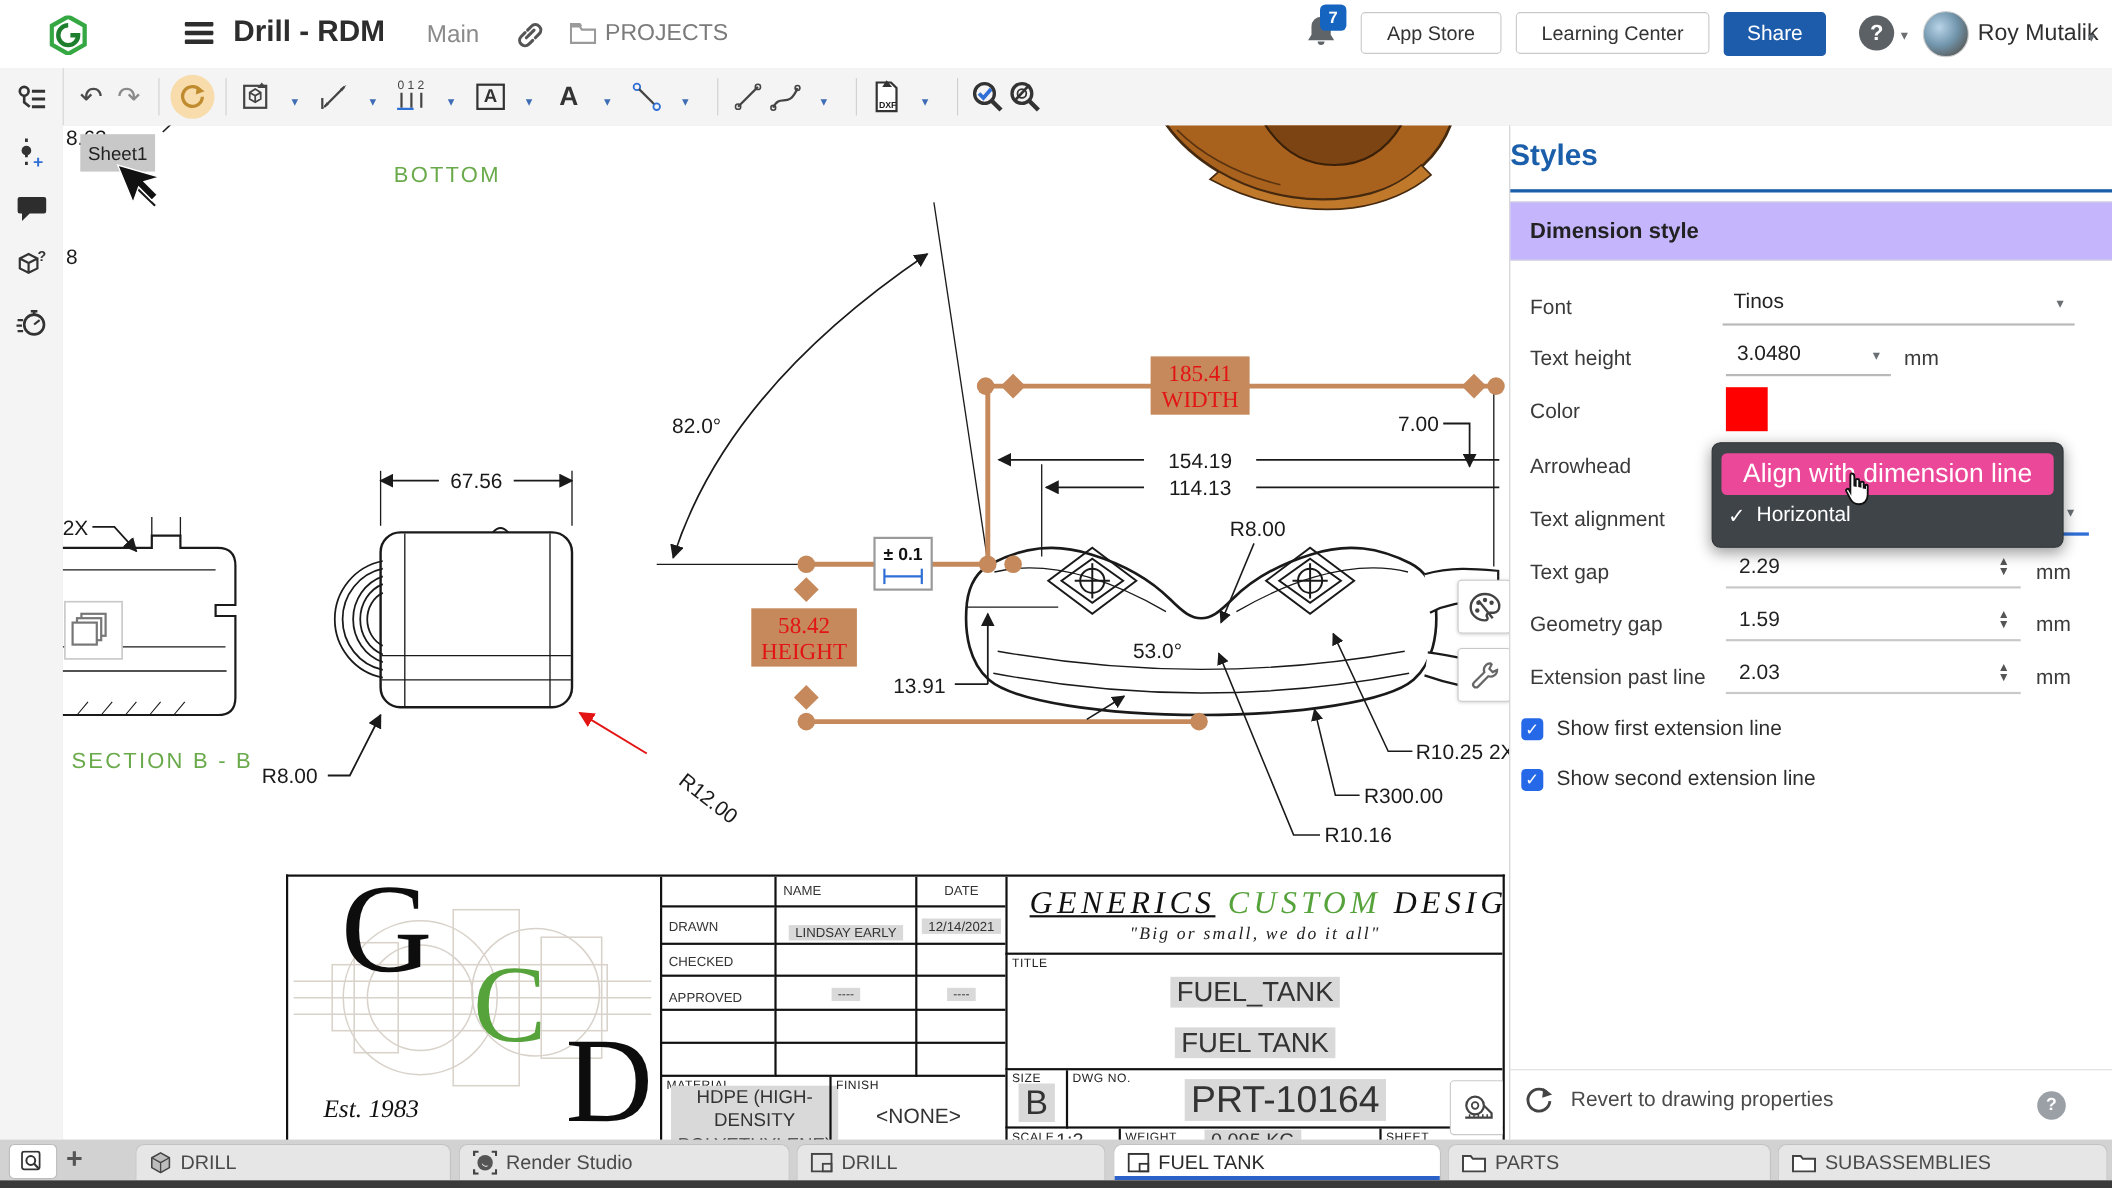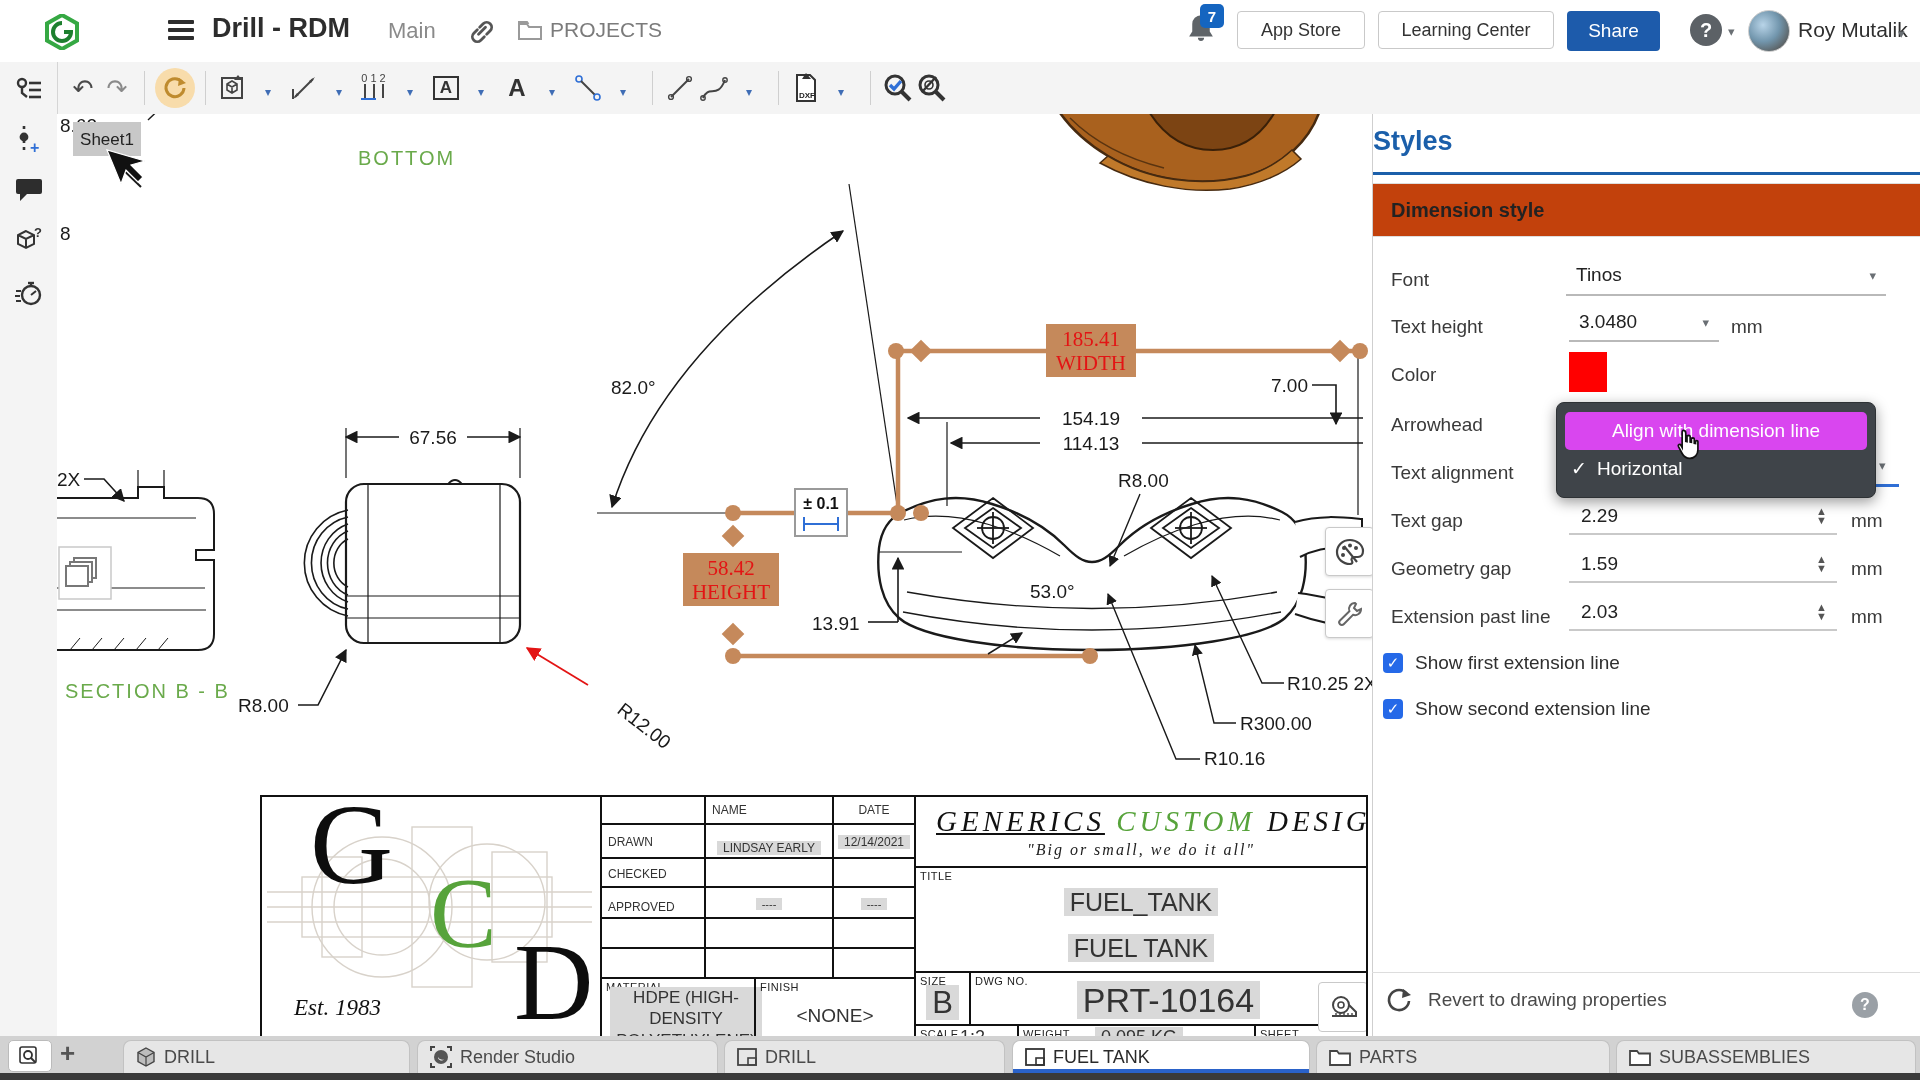--- a/index.html
+++ b/index.html
@@ -51,37 +51,37 @@
   .titleblock{left:260px;top:795px;width:1104px;height:243px;border:2px solid #111;border-bottom:none;
               background:#fff;overflow:hidden;font-family:"Liberation Sans",sans-serif;}
   .cell{position:absolute;border-left:2px solid #111;border-bottom:2px solid #111;box-sizing:border-box;}
   .cl-sm{font-size:11px;color:#222;position:absolute;left:4px;top:2px;letter-spacing:.5px;}
   .hl{background:#d9d9d9;padding:0 6px;}
   .serifit{font-family:"Liberation Serif","DejaVu Serif",serif;font-style:italic;}
   
   .panel{left:1372px;top:114px;width:548px;height:922px;background:#fff;border-left:1px solid #cfcfcf;}
   .panel-title{left:0;top:12px;width:548px;font-size:27px;font-weight:bold;color:#1b5faa;}
   .panel-rule{left:0;top:58px;width:548px;height:3px;background:#1b5faa;}
-  .section-band{left:0;top:69px;width:548px;height:54px;background:#c2410c;border-top:1px solid #ddd;border-bottom:1px solid #ddd;
+  .section-band{left:0;top:69px;width:548px;height:54px;background:#c4b5fd;border-top:1px solid #ddd;border-bottom:1px solid #ddd;
                 display:flex;align-items:center;padding-left:18px;box-sizing:border-box;font-size:20px;font-weight:bold;color:#222;}
   .prow-label{left:18px;font-size:19px;color:#3a3a3a;}
   .pselect{background:#fff;border-bottom:2px solid #b9b9b9;display:flex;align-items:center;justify-content:space-between;
            padding:0 10px;box-sizing:border-box;font-size:19px;color:#222;}
   .pnum{background:#fff;border-bottom:2px solid #c9c9c9;display:flex;align-items:center;padding:0 12px;
         box-sizing:border-box;font-size:19px;color:#222;}
   .spin{position:absolute;right:10px;font-size:11px;color:#555;line-height:9px;text-align:center;}
   .unit{font-size:19px;color:#3a3a3a;}
   .swatch{left:196px;width:38px;height:40px;background:#ff0000;}
   .cb{width:20px;height:20px;background:#2569e8;border-radius:4px;color:#fff;font-size:15px;
       display:flex;align-items:center;justify-content:center;}
   .cb-label{font-size:19px;color:#2f2f2f;}
   .menu{left:1556px;top:402px;width:318px;height:94px;background:#3f4449;border-radius:8px;z-index:50;
         box-shadow:0 4px 14px rgba(0,0,0,.4);border:1px solid #2e3235;}
-  .menu-item-sel{position:absolute;left:8px;top:9px;width:302px;height:38px;background:#d946ef;border-radius:5px;
-        color:#fff;font-size:19px;display:flex;align-items:center;justify-content:center;}
+  .menu-item-sel{position:absolute;left:8px;top:9px;width:302px;height:38px;background:#ec4899;border-radius:5px;
+        color:#fff;font-size:24px;display:flex;align-items:center;justify-content:center;}
   .menu-item{position:absolute;left:14px;top:54px;color:#fff;font-size:19px;display:flex;gap:10px;align-items:center;}
   .footer-rule{left:1372px;top:972px;width:548px;height:1px;background:#ddd;}
   .revert-row{left:1384px;top:985px;display:flex;align-items:center;gap:14px;}
   .revert-label{font-size:19px;color:#4a4a4a;}
   .qmark{width:26px;height:26px;border-radius:50%;background:#9aa0a6;color:#fff;font-size:16px;font-weight:bold;
          display:flex;align-items:center;justify-content:center;}
   
   .tabbar{left:0;top:1036px;width:1920px;height:37px;background:#d2d2d2;}
   .bstrip{left:0;top:1073px;width:1920px;height:7px;background:#3a3a3a;}
   .tab{position:absolute;top:4px;height:33px;background:#e6e6e6;border:1px solid #c2c2c2;border-bottom:none;

